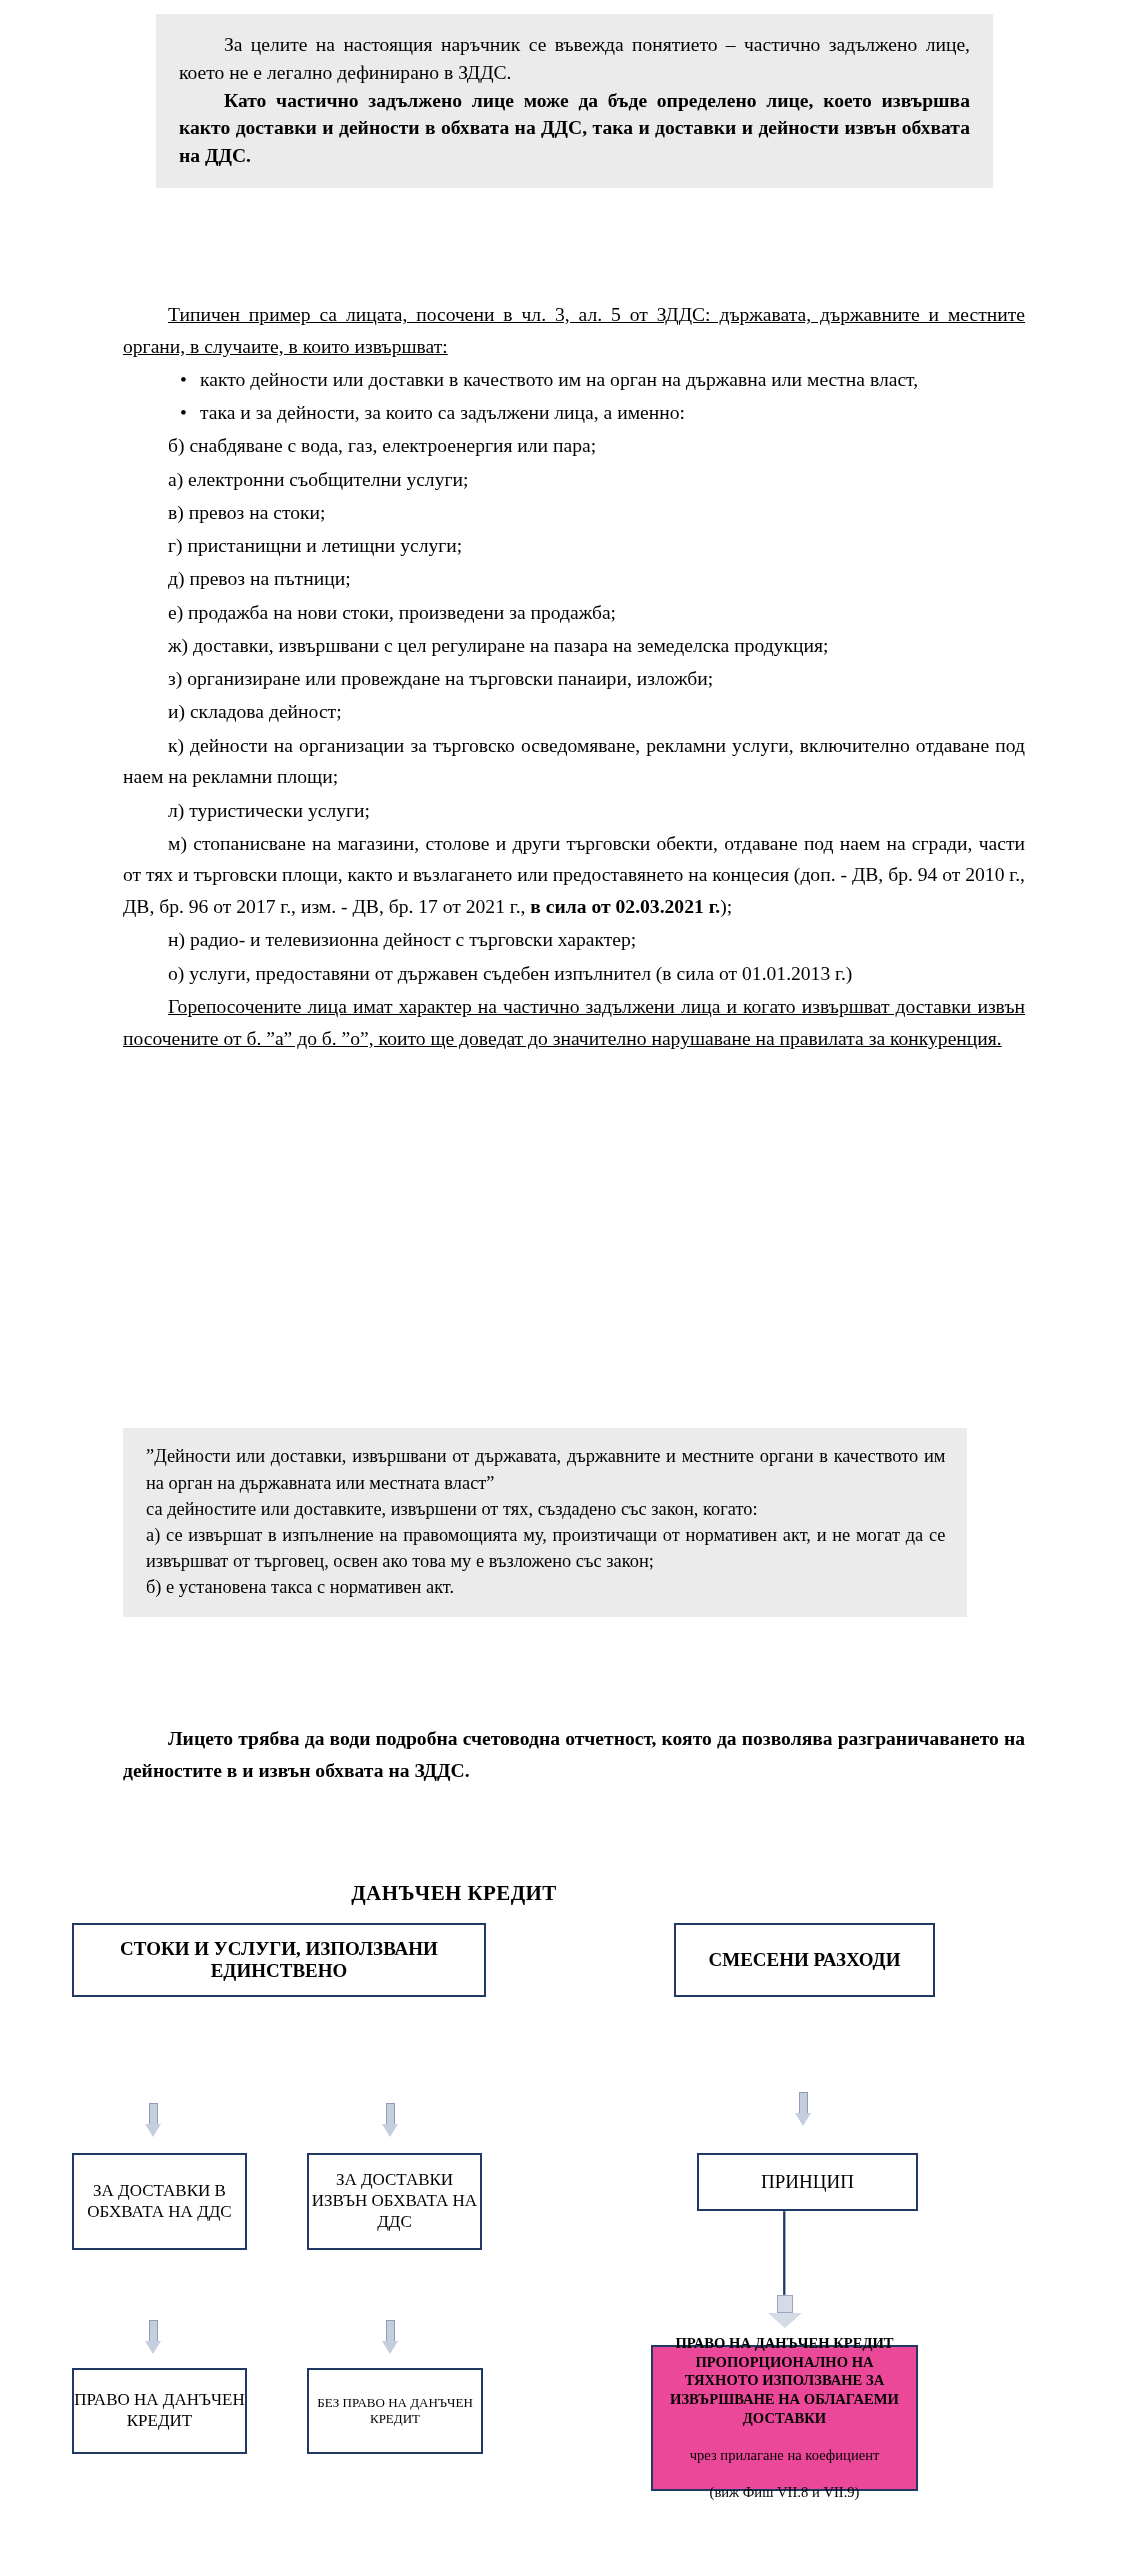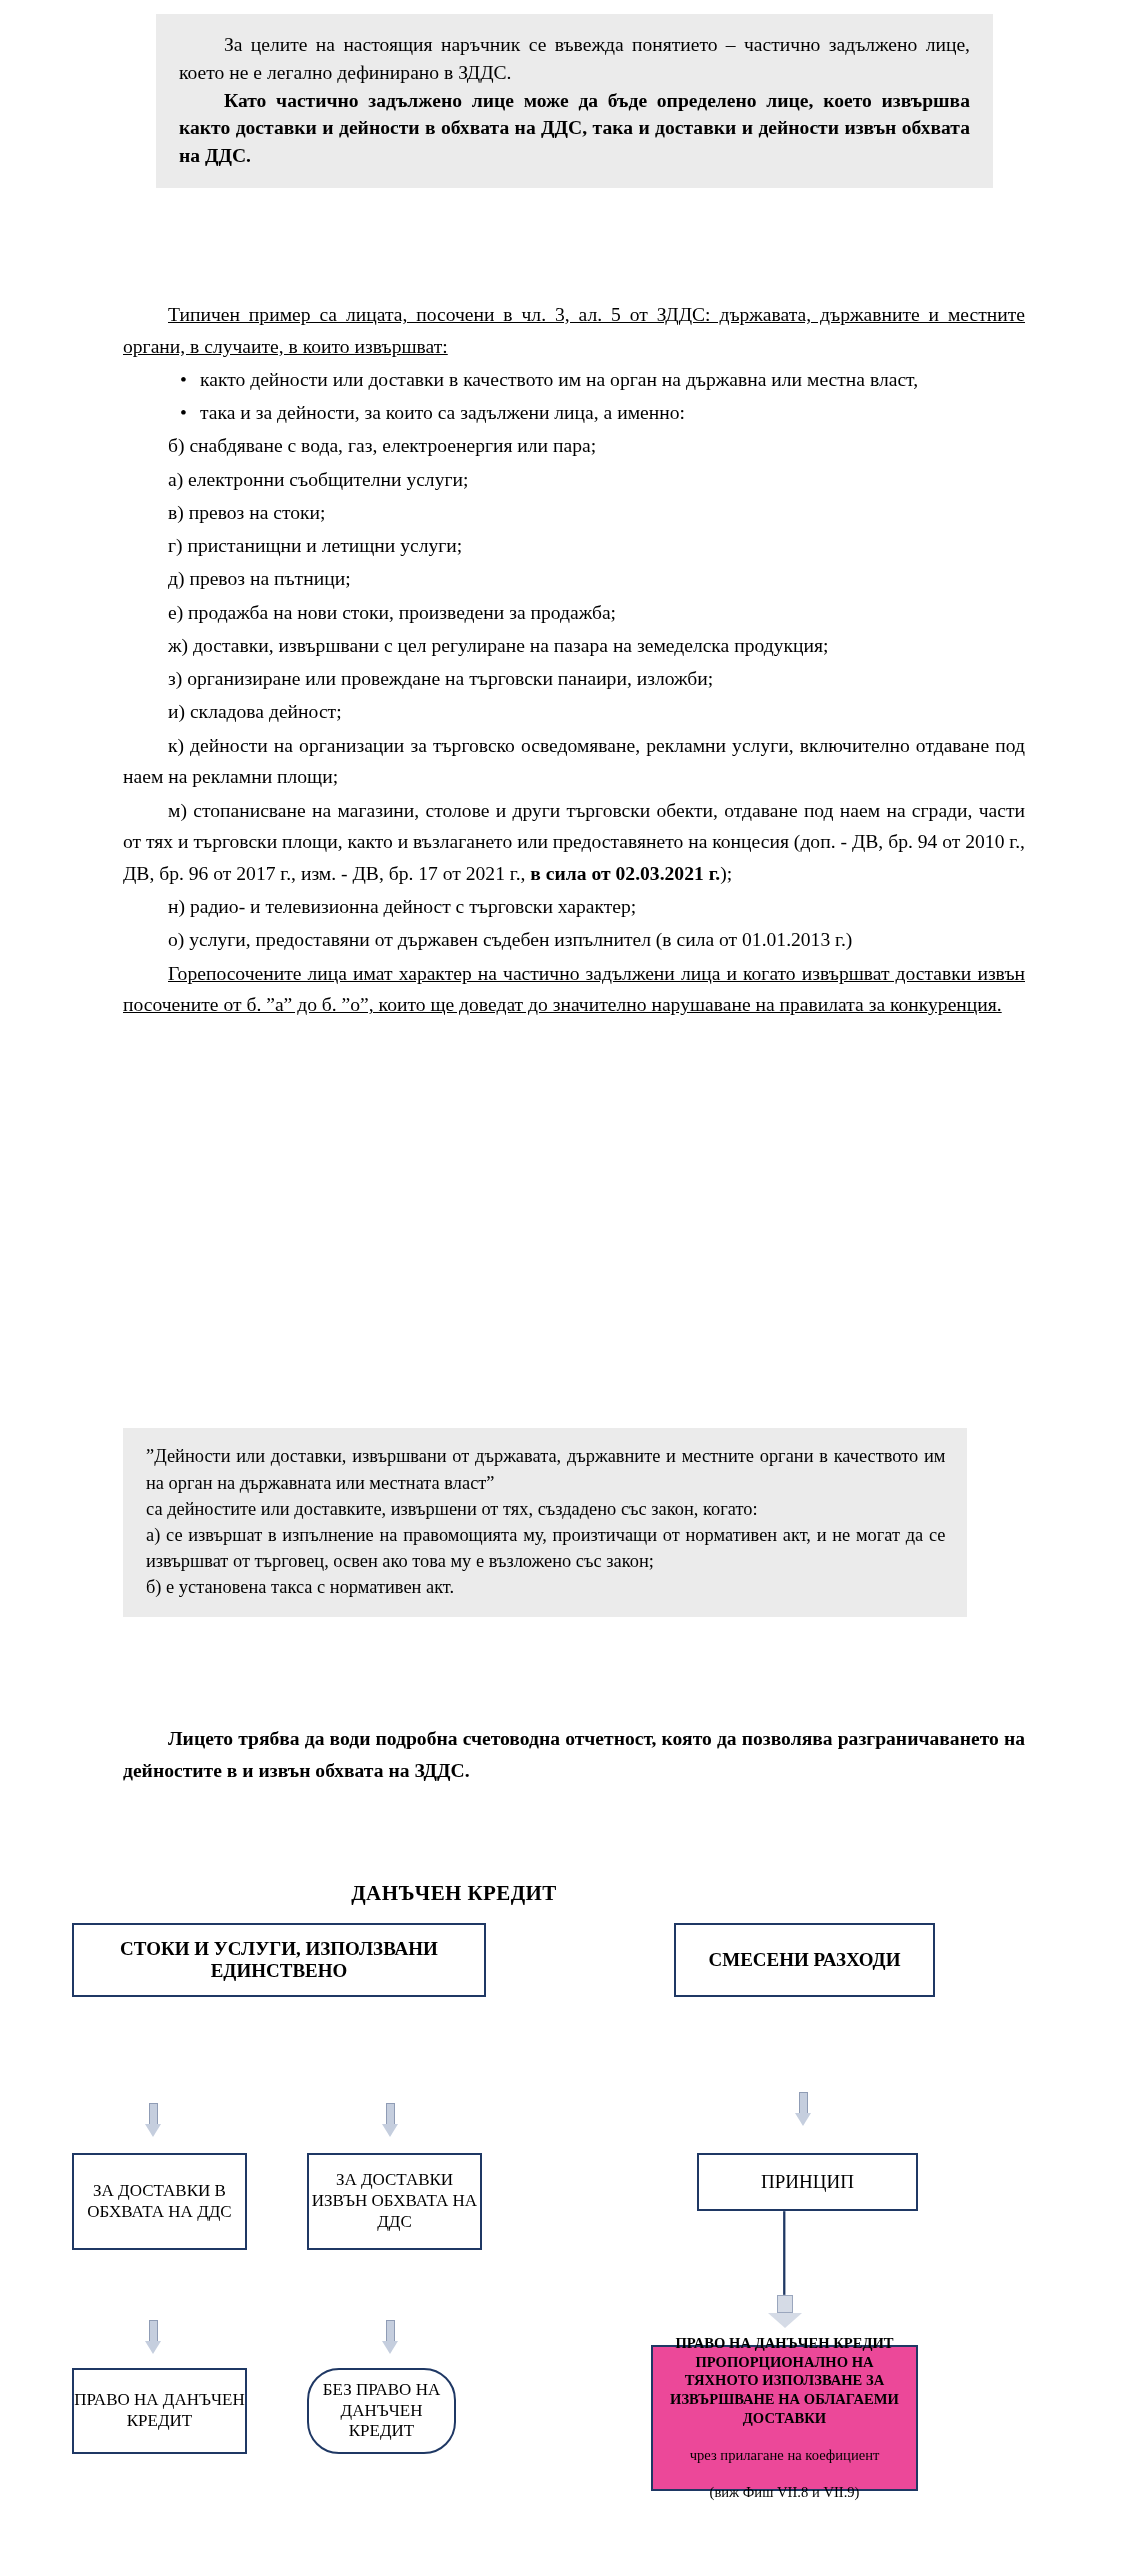--- a/index.html
+++ b/index.html
@@ -151,21 +151,21 @@
   .node.bold { font-weight: bold; }
   .node.shaded { background: #ec4899; }
 
   
   .n-goods   { left: 72px;  top: 1923px; width: 414px; height: 74px;  font-size: 19px; }
   .n-mixed   { left: 674px; top: 1923px; width: 261px; height: 74px;  font-size: 19px; }
   .n-inscope { left: 72px;  top: 2153px; width: 175px; height: 97px; font-size: 17px; line-height:1.22; }
   .n-outscope{ left: 307px; top: 2153px; width: 175px; height: 97px; font-size: 17px; line-height:1.22; }
   .n-princip { left: 697px; top: 2153px; width: 221px; height: 58px;  font-size: 19px; }
   .n-right   { left: 72px;  top: 2368px; width: 175px; height: 86px; font-size: 17px; line-height:1.22; }
-  .n-noright { left: 307px; top: 2368px; width: 149px; height: 86px; font-size: 17px; line-height:1.22;border-radius:32px; }
+  .n-noright { left: 307px; top: 2368px; width: 176px; height: 86px; font-size: 13px; line-height:1.22; }
   .n-prop    { left: 651px; top: 2345px; width: 267px; height: 146px; font-size: 14.6px; line-height:1.28; padding: 4.6px 4.6px; }
   .n-prop .small { font-weight: normal; font-size: 14.6px; }
 
   
   .arrow {
     position: absolute;
     width: 17px;
     height: 35px;
   }
   .arrow .stem {
@@ -242,20 +242,21 @@
     <p class="sub">б) снабдяване с вода, газ, електроенергия или пара;</p>
     <p class="sub">а) електронни съобщителни услуги;</p>
     <p class="sub">в) превоз на стоки;</p>
     <p class="sub">г) пристанищни и летищни услуги;</p>
     <p class="sub">д) превоз на пътници;</p>
     <p class="sub">е) продажба на нови стоки, произведени за продажба;</p>
     <p class="sub">ж) доставки, извършвани с цел регулиране на пазара на земеделска продукция;</p>
     <p class="sub">з) организиране или провеждане на търговски панаири, изложби;</p>
     <p class="sub">и) складова дейност;</p>
     <p class="sub">к) дейности на организации за търговско осведомяване, рекламни услуги, включително отдаване под наем на рекламни площи;</p>
+    <p class="sub">л) туристически услуги;</p>
 
     <p class="sub"><span>м) стопанисване на магазини, столове и други търговски обекти, отдаване под наем на сгради, части от тях и търговски площи, както и възлагането или предоставянето на концесия (доп. - ДВ, бр. 94 от 2010 г., ДВ, бр. 96 от 2017 г.,  изм. - ДВ, бр. 17 от 2021 г., </span><span class="b">в сила от 02.03.2021 г.</span><span>);</span></p>
 
     <p class="sub">н) радио- и телевизионна дейност с търговски характер;</p>
     <p class="sub">о) услуги, предоставяни от държавен съдебен изпълнител (в сила от 01.01.2013 г.)</p>
     <p class="para">Горепосочените лица имат характер на частично задължени лица и когато извършват доставки извън посочените от б. ”а” до б. ”о”, които ще доведат до значително нарушаване на правилата за конкуренция.</p>
   </div>
 
   <div class="note-box note-box-2">
     <p class="note-p-small">”Дейности или доставки, извършвани от държавата, държавните и местните органи в качеството им на орган на държавната или местната власт”</p>

